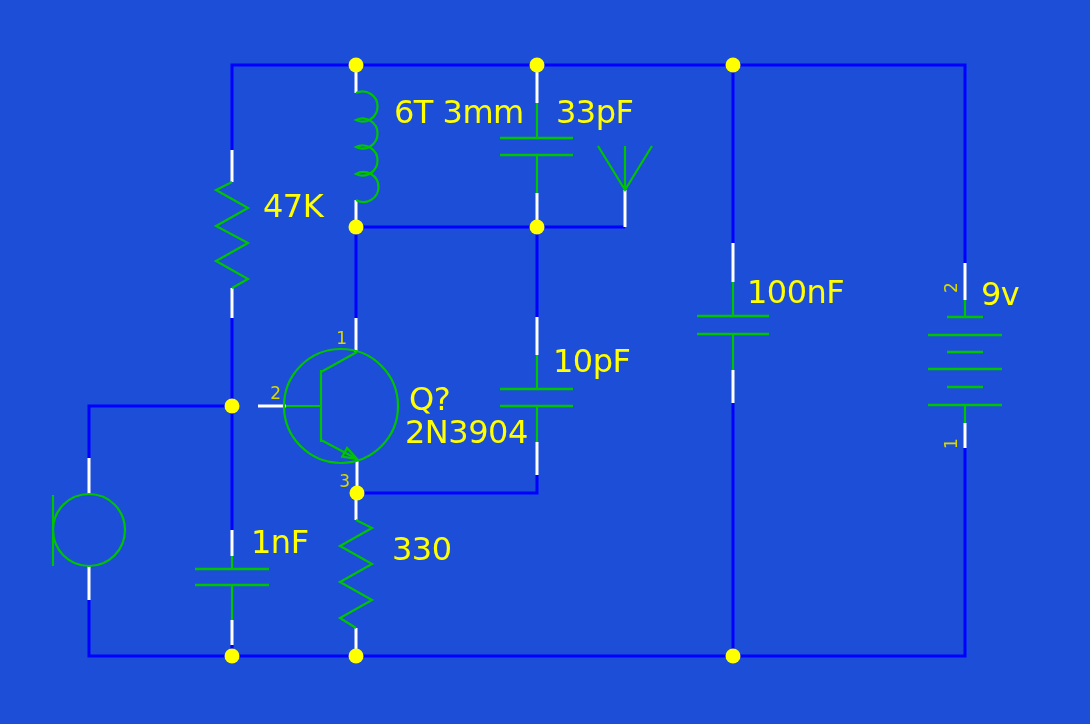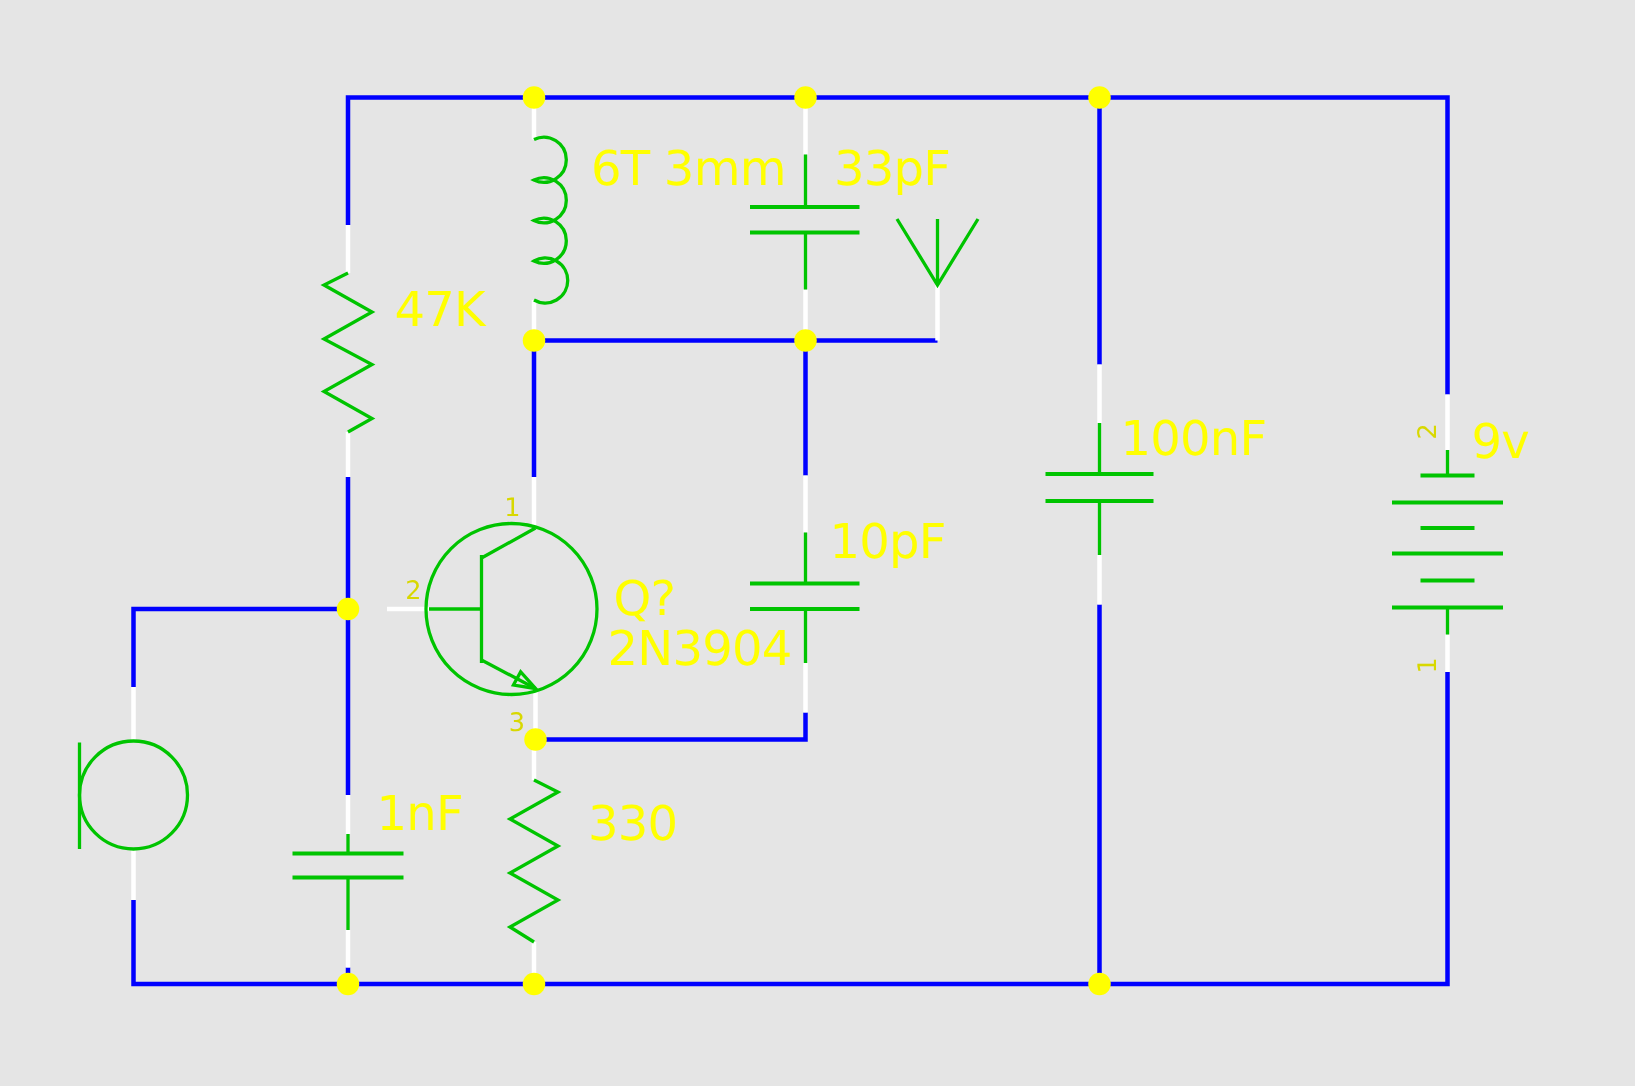--- a/index.html
+++ b/index.html
@@ -1,16 +1,16 @@
 <!DOCTYPE html>
 <html><head>
 <meta charset="utf-8">
 <style>
   html, body { margin: 0; padding: 0; background: #000; }
-  .stage { width: 1090px; height: 724px; background: #e5e5e5; position: relative; overflow: hidden; }
+  .stage { width: 1090px; height: 724px; background: #1d4ed8; position: relative; overflow: hidden; }
   svg { display: block; }
   .wire   { stroke: #0000ff; stroke-width: 3; fill: none; stroke-linejoin: miter; }
   .stub   { stroke: #ffffff; stroke-width: 3; fill: none; }
   .sym    { stroke: #00c400; stroke-width: 2.2; fill: none; stroke-linejoin: miter; }
   .plate  { stroke: #00c400; stroke-width: 2.6; fill: none; }
   .dot    { fill: #ffff00; stroke: none; }
   .lbl    { fill: #ffff00; font-family: "DejaVu Sans", "Liberation Sans", sans-serif;
             font-size: 32px; letter-spacing: -0.5px; }
   .pinnum { fill: #d8d800; font-family: "DejaVu Sans", "Liberation Sans", sans-serif;
             font-size: 17px; }

